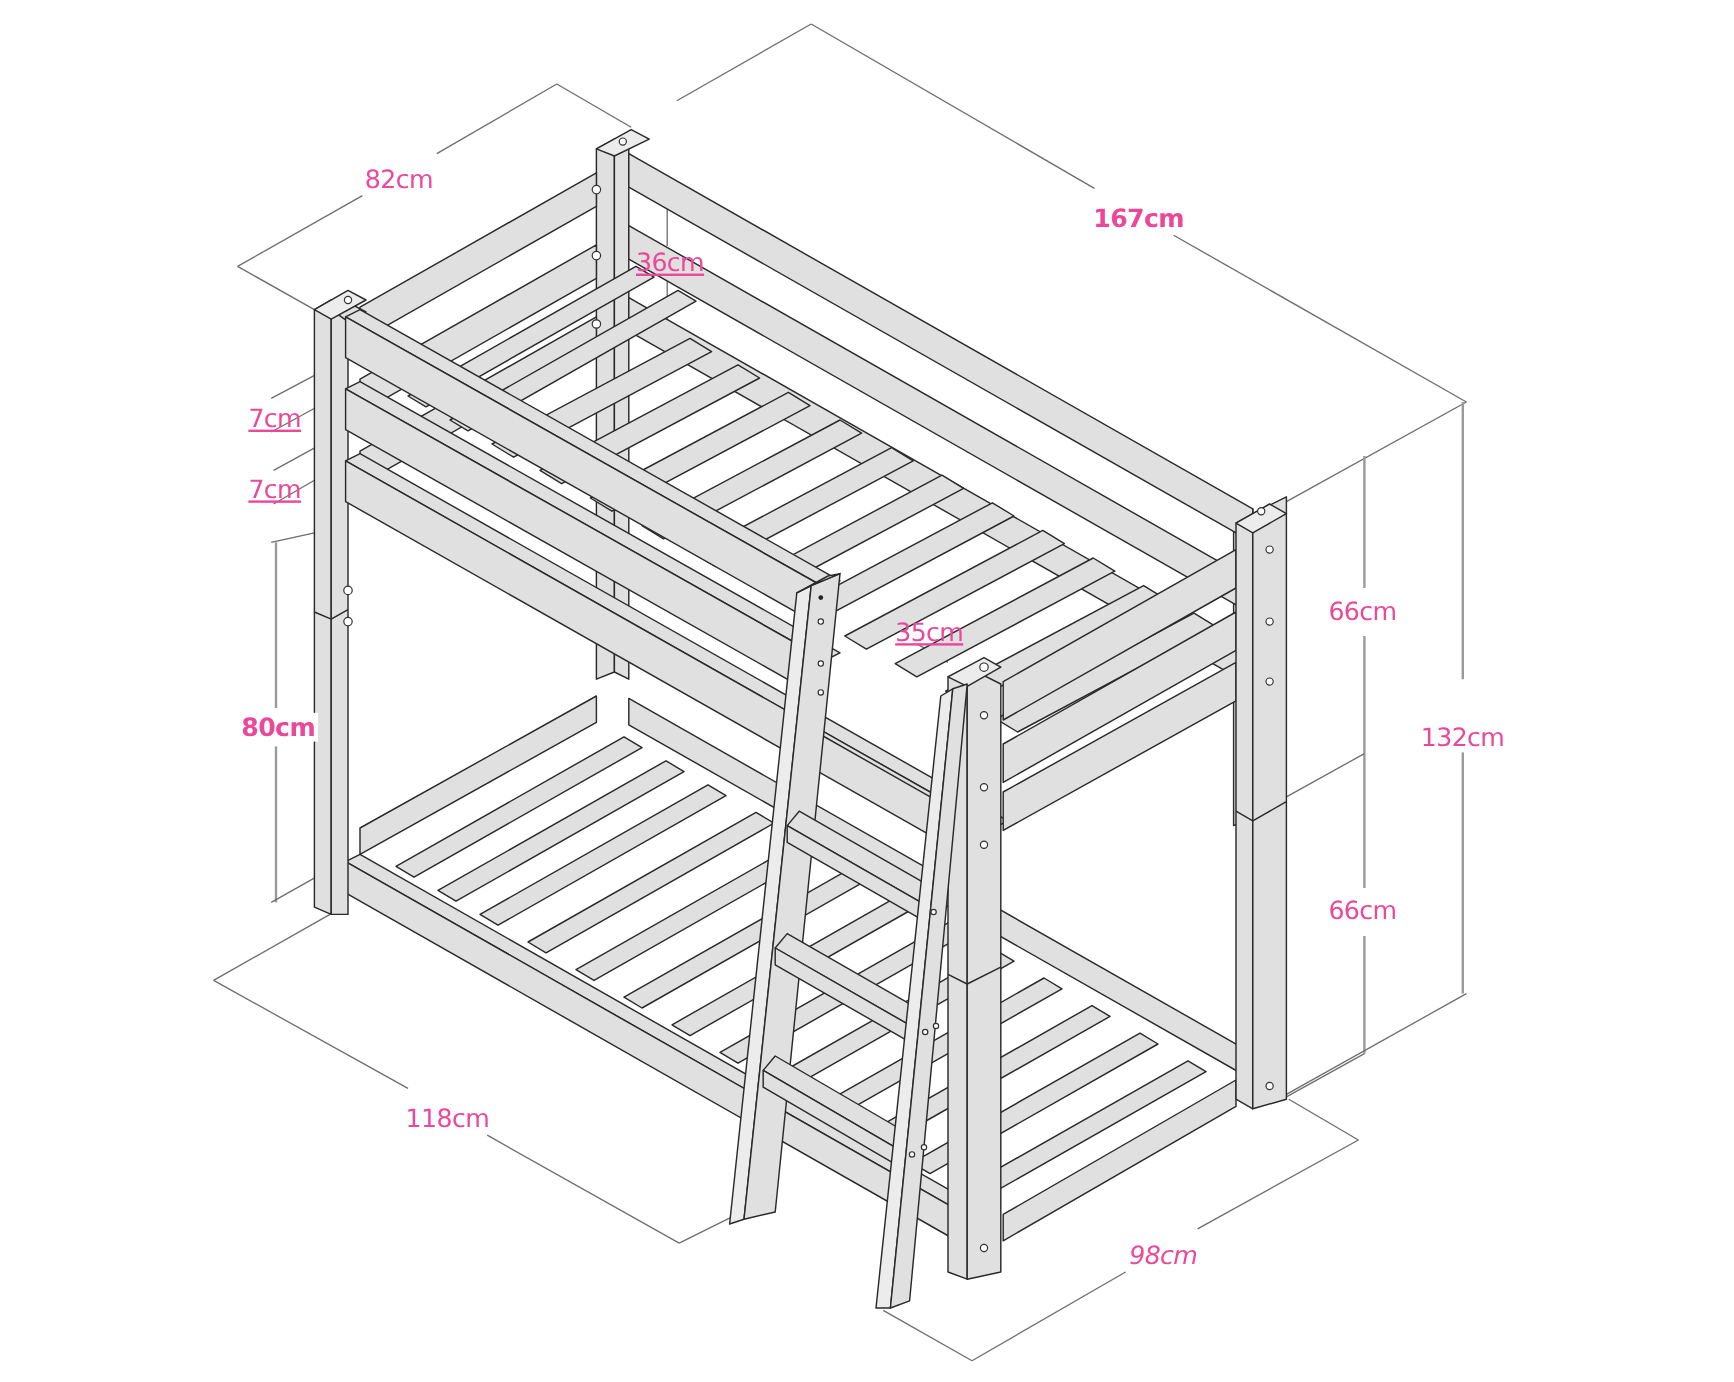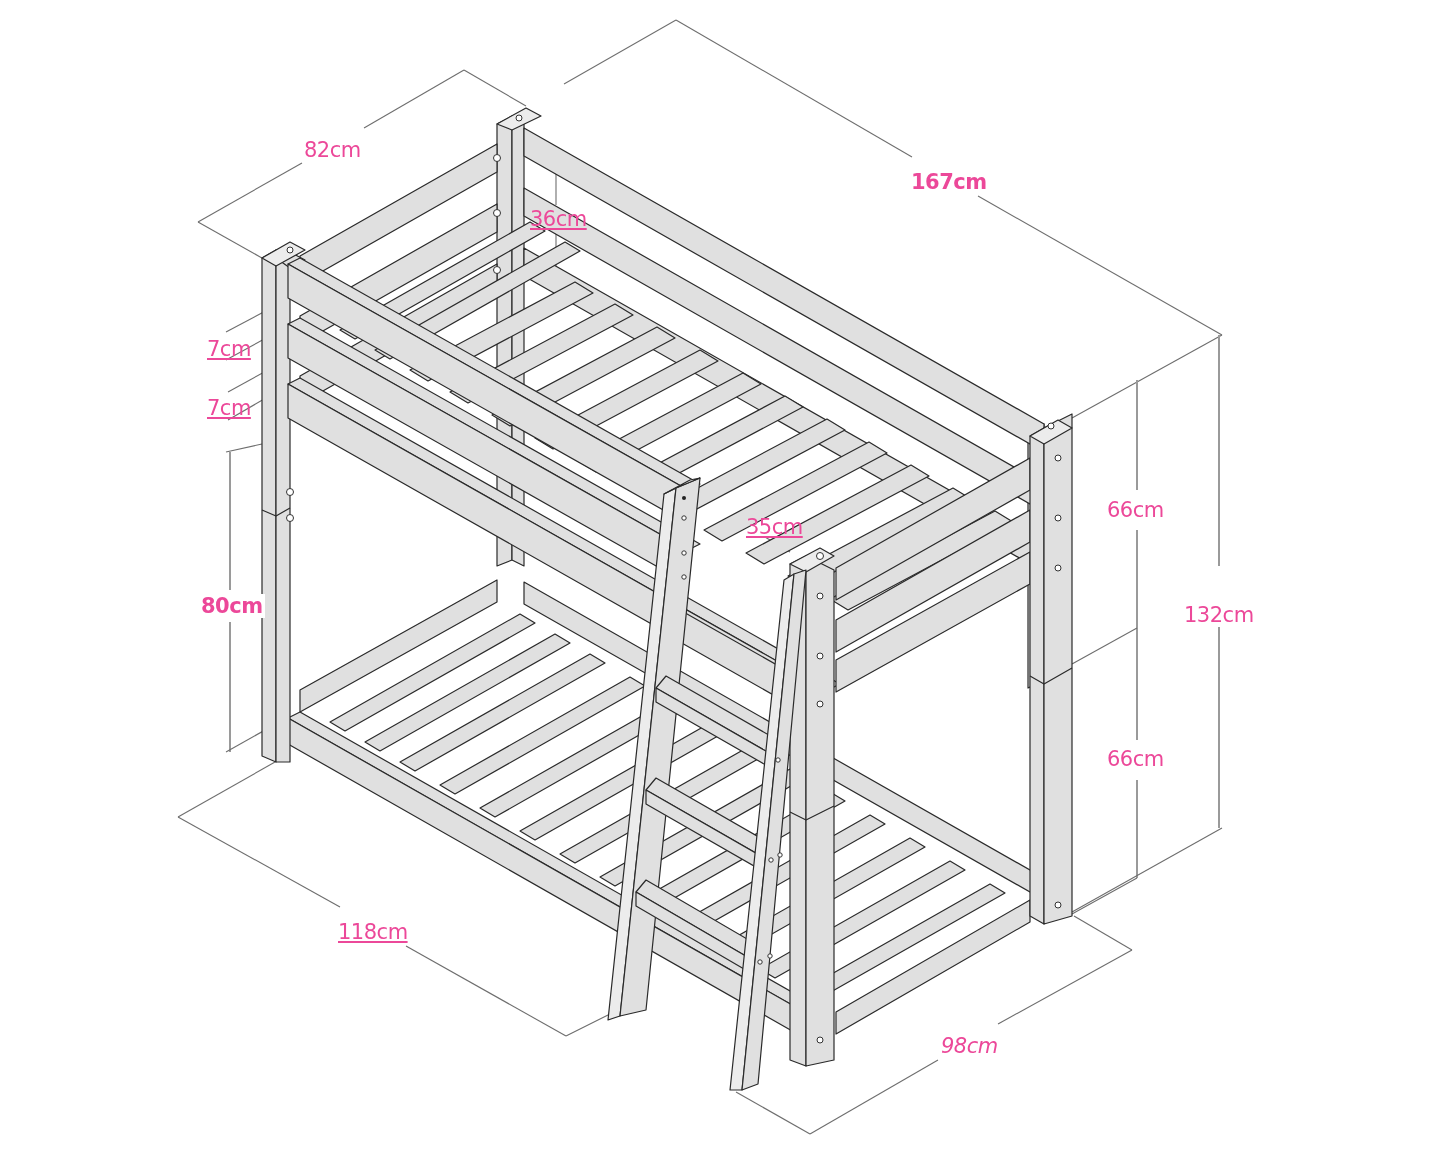--- a/index.html
+++ b/index.html
@@ -219,14 +219,14 @@
 <div class="label" style="left:302px; top:138px;">82cm</div>
 <div class="label" style="left:909px; top:170px;font-weight:bold;">167cm</div>
 <div class="label nobg" style="left:528px; top:207px;">36cm</div>
 <div class="label nobg" style="left:205px; top:337px;">7cm</div>
 <div class="label nobg" style="left:205px; top:396px;">7cm</div>
 <div class="label" style="left:199px; top:594px;font-weight:bold;">80cm</div>
 <div class="label nobg" style="left:744px; top:515px;">35cm</div>
 <div class="label" style="left:1105px; top:498px;">66cm</div>
 <div class="label" style="left:1105px; top:747px;">66cm</div>
 <div class="label" style="left:1182px; top:575px;margin-top:28px;">132cm</div>
-<div class="label" style="left:336px; top:920px;text-decoration:underline;">118cm</div>
+<div class="label" style="left:336px; top:920px;">118cm</div>
 <div class="label" style="left:939px; top:1034px;font-style:italic;">98cm</div>
 
 </body></html>

